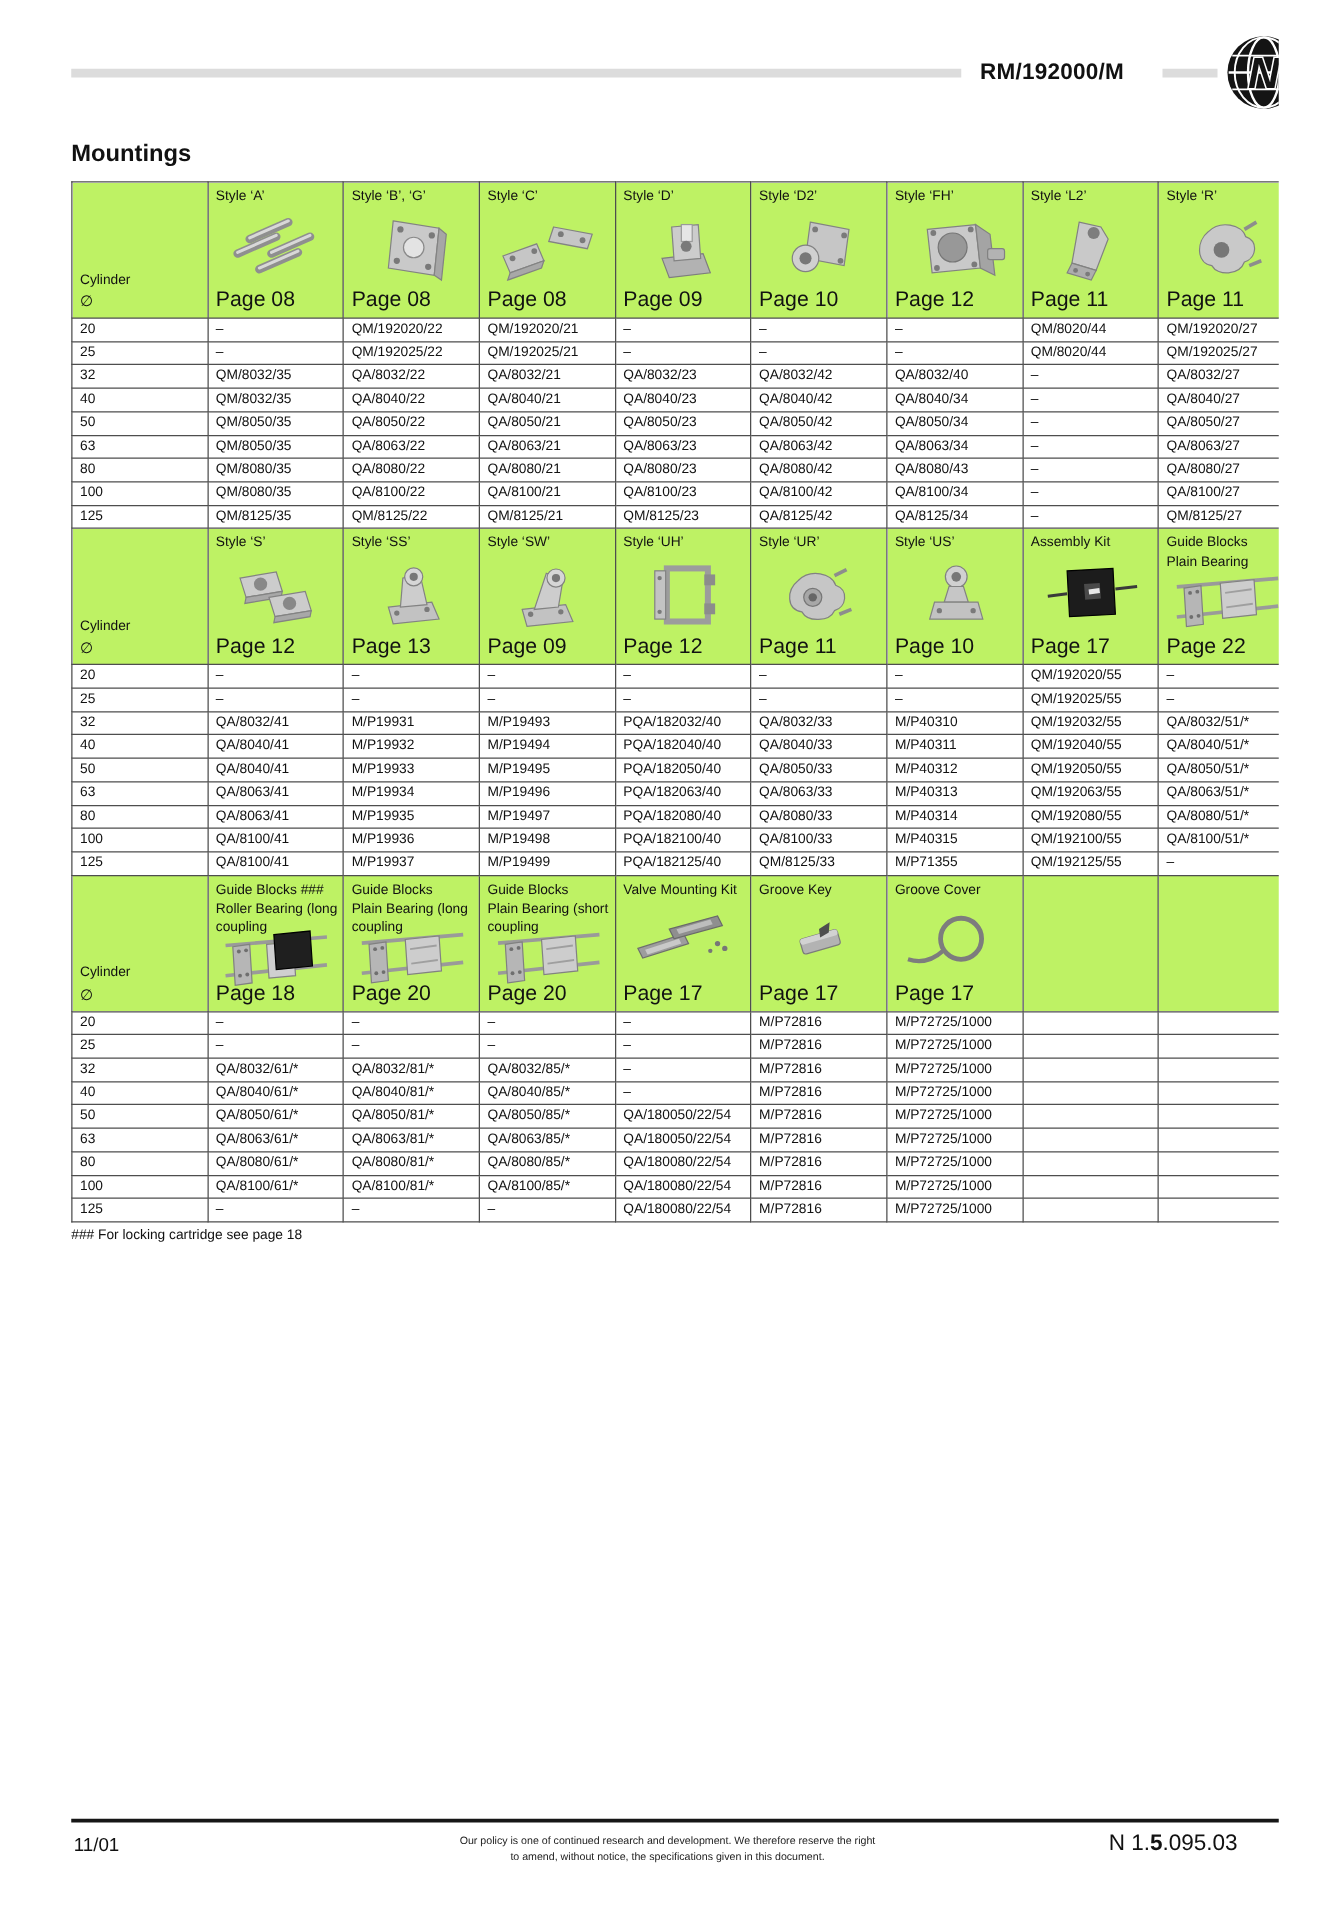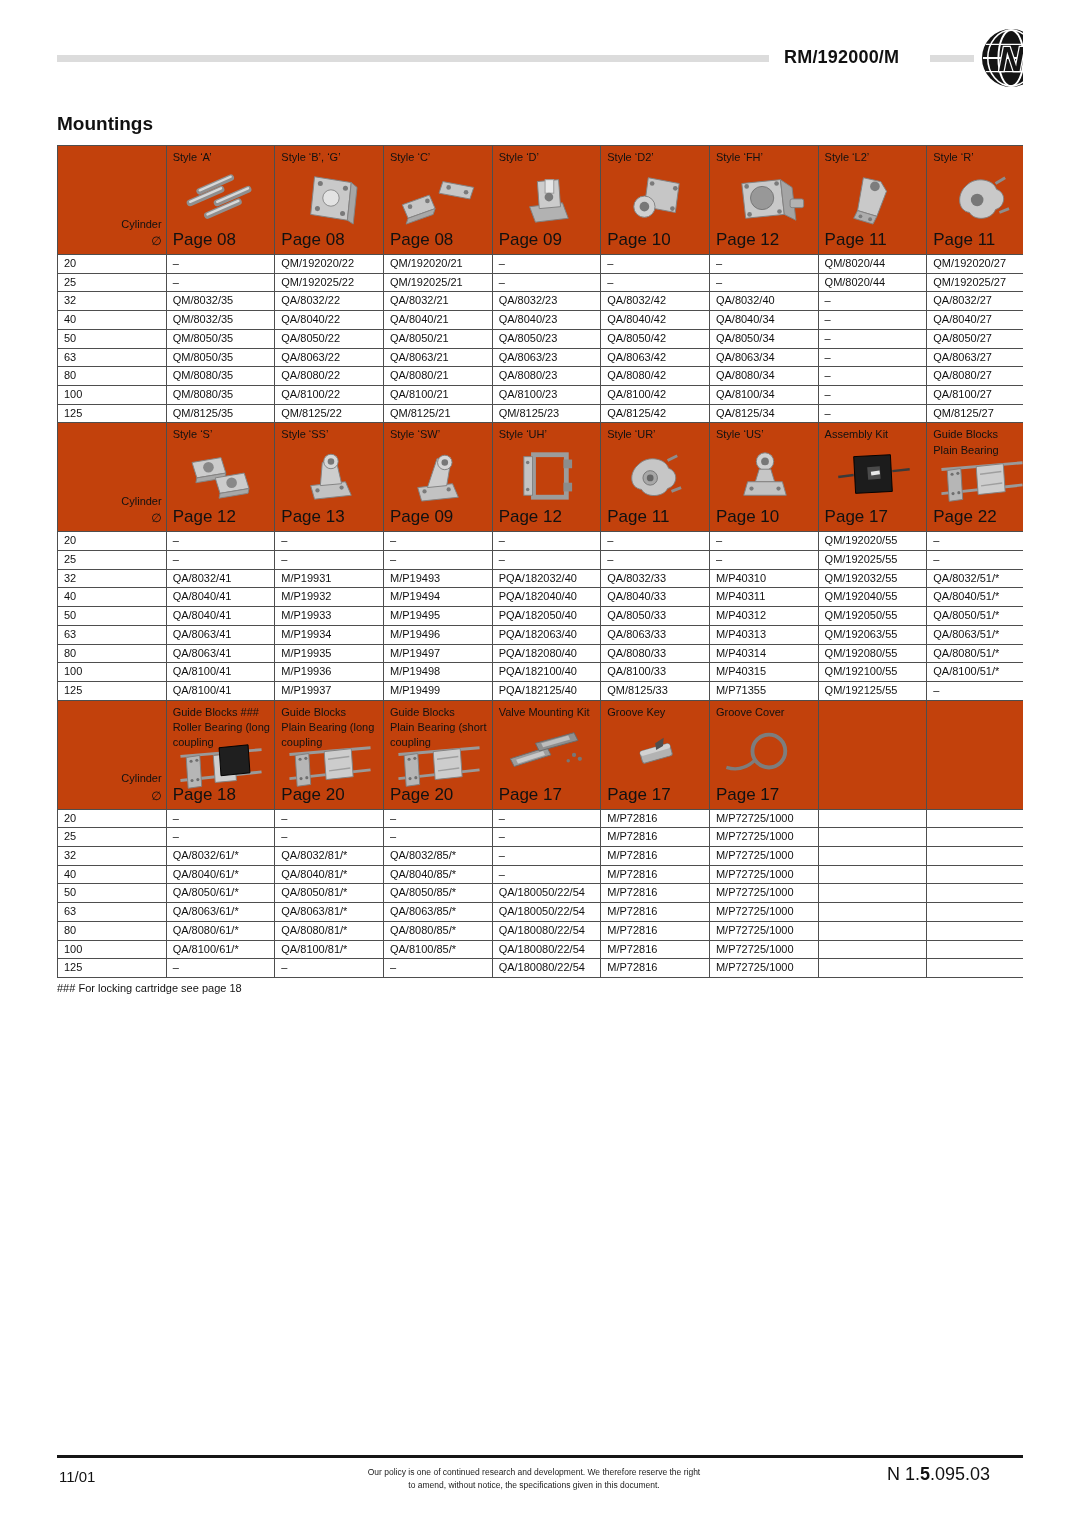--- a/index.html
+++ b/index.html
@@ -10,27 +10,27 @@
   .rule-left{position:absolute;left:57px;top:55px;width:712px;height:7px;background:#dcdcdc;}
   .doc-code{position:absolute;left:784px;top:47px;font-size:18px;font-weight:bold;letter-spacing:.2px;}
   .rule-right{position:absolute;left:930px;top:55px;width:44px;height:7px;background:#dcdcdc;}
   .logo{position:absolute;left:980px;top:27px;width:62px;height:62px;}
 
   .page-title{position:absolute;left:57px;top:113px;font-size:19px;font-weight:bold;}
 
   .table-wrap{position:absolute;left:57px;top:145px;width:979px;}
   table.mnt{border-collapse:collapse;table-layout:fixed;width:979px;}
   table.mnt td{border:1px solid #4e4e4e;font-size:11px;color:#111;padding:0;overflow:hidden;}
-  tr.hdr td{background:#c2410c;vertical-align:top;}
+  tr.hdr td{background:#bef264;vertical-align:top;}
   .hcell{display:flex;flex-direction:column;height:108px;box-sizing:border-box;padding:4px 4px 4px 6px;}
   .htitle{line-height:1.4;font-size:11px;}
   .hicon{flex:1;display:flex;align-items:center;justify-content:center;min-height:0;}
   .hicon svg{max-height:56px;}
   .hpage{font-size:17px;}
-  .cylwrap{display:flex;flex-direction:column;justify-content:flex-end;height:108px;box-sizing:border-box;padding:4px 4px 4px 6px;line-height:1.5;text-align:right;}
+  .cylwrap{display:flex;flex-direction:column;justify-content:flex-end;height:108px;box-sizing:border-box;padding:4px 4px 4px 6px;line-height:1.5;}
   .cylsym{font-size:12px;}
   tr.datarow td{height:17.7px;line-height:17.7px;padding-left:6px;white-space:nowrap;}
 
   .footnote{margin-top:4px;font-size:11px;}
 
   
   .footer-rule{position:absolute;left:57px;top:1455px;width:979px;height:3px;background:#161616;}
   .footer-date{position:absolute;left:59px;top:1468px;font-size:15px;}
   .footer-policy{position:absolute;left:284px;top:1466px;width:500px;text-align:center;
                  font-size:8.5px;line-height:1.5;color:#222;}
@@ -281,21 +281,21 @@
             <td>–</td>
             <td>QA/8063/27</td>
           </tr>
           <tr class="datarow">
             <td>80</td>
             <td>QM/8080/35</td>
             <td>QA/8080/22</td>
             <td>QA/8080/21</td>
             <td>QA/8080/23</td>
             <td>QA/8080/42</td>
-            <td>QA/8080/34</td>
+            <td>QA/8080/43</td>
             <td>–</td>
             <td>QA/8080/27</td>
           </tr>
           <tr class="datarow">
             <td>100</td>
             <td>QM/8080/35</td>
             <td>QA/8100/22</td>
             <td>QA/8100/21</td>
             <td>QA/8100/23</td>
             <td>QA/8100/42</td>

